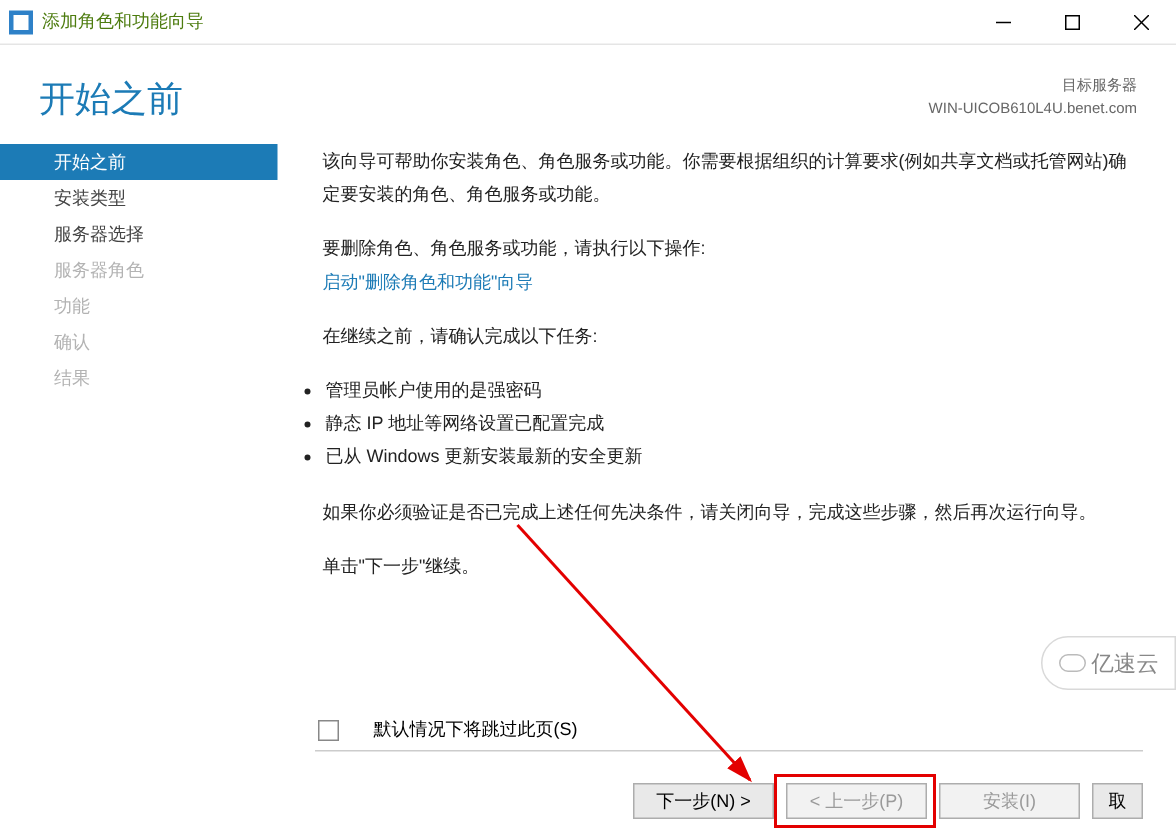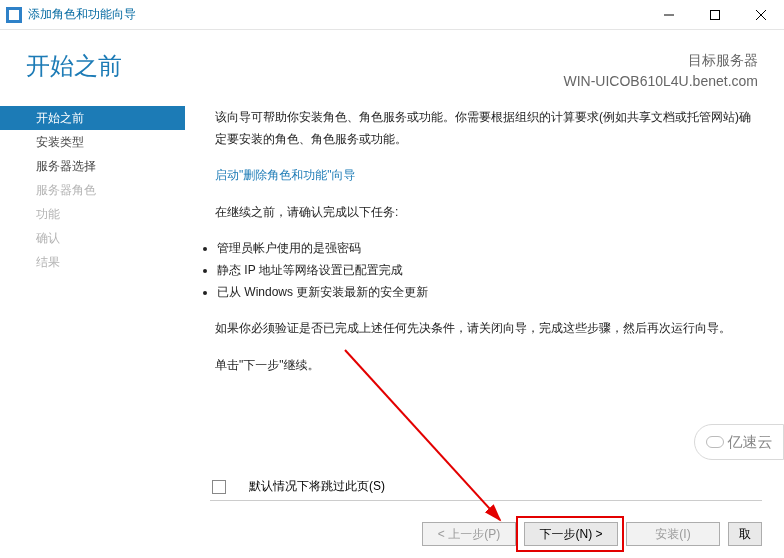--- a/index.html
+++ b/index.html
@@ -23,21 +23,21 @@
   }
   .titlebar .app-icon {
     width: 16px; height: 16px;
     background: #2e81c8;
     margin-right: 6px;
     position: relative;
   }
   .titlebar .app-icon::after {
     content:""; position:absolute; left:3px; top:3px; width:10px; height:10px; background:#fff;
   }
-  .titlebar .title { flex: 0 0 auto; color:#0369a1; }
+  .titlebar .title { flex: 0 0 auto; color:#4d7c0f; }
   .titlebar .spacer { flex: 1; }
   .winbtn {
     width: 46px; height: 30px;
     display: flex; align-items: center; justify-content: center;
     color:#000;
   }
   .winbtn svg { width: 10px; height: 10px; }
   .header {
     display: flex;
     align-items: flex-start;
@@ -45,21 +45,21 @@
   }
   .header h1 {
     margin: 0;
     font-weight: 300;
     font-size: 24px;
     color: #1c7bb6;
     flex: 1;
   }
   .dest {
     text-align: right;
-    font-size: 14px;
+    font-size: 10px;
     color: #666;
     line-height: 1.5;
   }
   .main {
     display: flex;
     padding: 0 0 0 0;
   }
   .sidebar {
     width: 185px;
     padding: 6px 0 0 0;
@@ -204,42 +204,43 @@
     <div class="item">安装类型</div>
     <div class="item">服务器选择</div>
     <div class="item disabled">服务器角色</div>
     <div class="item disabled">功能</div>
     <div class="item disabled">确认</div>
     <div class="item disabled">结果</div>
   </div>
 
   <div class="content">
     <p>该向导可帮助你安装角色、角色服务或功能。你需要根据组织的计算要求(例如共享文档或托管网站)确定要安装的角色、角色服务或功能。</p>
+    <p style="margin-bottom:0">要删除角色、角色服务或功能，请执行以下操作:</p>
     <p><span class="link">启动"删除角色和功能"向导</span></p>
     <p>在继续之前，请确认完成以下任务:</p>
     <ul>
       <li>管理员帐户使用的是强密码</li>
       <li>静态 IP 地址等网络设置已配置完成</li>
       <li>已从 Windows 更新安装最新的安全更新</li>
     </ul>
     <p>如果你必须验证是否已完成上述任何先决条件，请关闭向导，完成这些步骤，然后再次运行向导。</p>
     <p>单击"下一步"继续。</p>
   </div>
 </div>
 
 <div class="skip-row">
   <div class="checkbox"></div>
   <span>默认情况下将跳过此页(S)</span>
 </div>
 
 <div class="btnbar-sep"></div>
 
 <div class="btnbar">
+  <div class="btn">下一步(N) &gt;</div>
   <div class="btn disabled">&lt; 上一步(P)</div>
-  <div class="btn">下一步(N) &gt;</div>
   <div class="btn disabled">安装(I)</div>
   <div class="btn half">取</div>
 </div>
 
 <div class="highlight-next"></div>
 
 <svg class="arrow-svg" width="200" height="190">
   <defs>
     <marker id="ah" markerWidth="10" markerHeight="10" refX="8" refY="3" orient="auto">
       <path d="M0,0 L9,3 L0,6 Z" fill="#e30000"></path>

